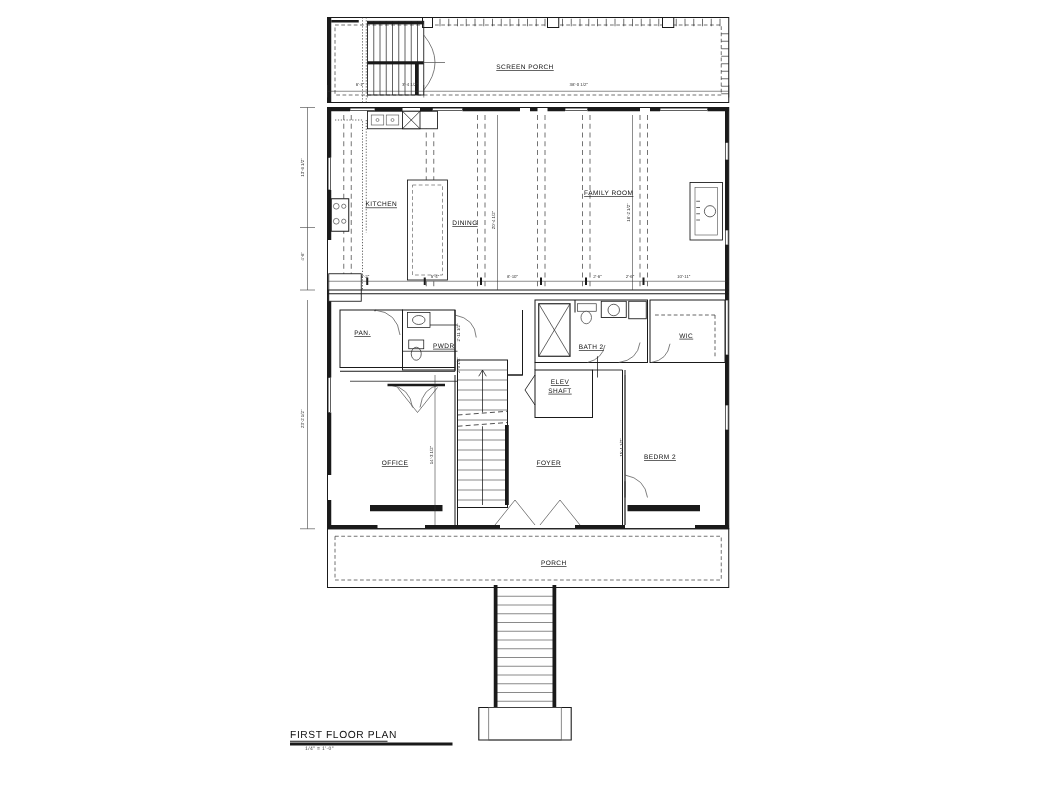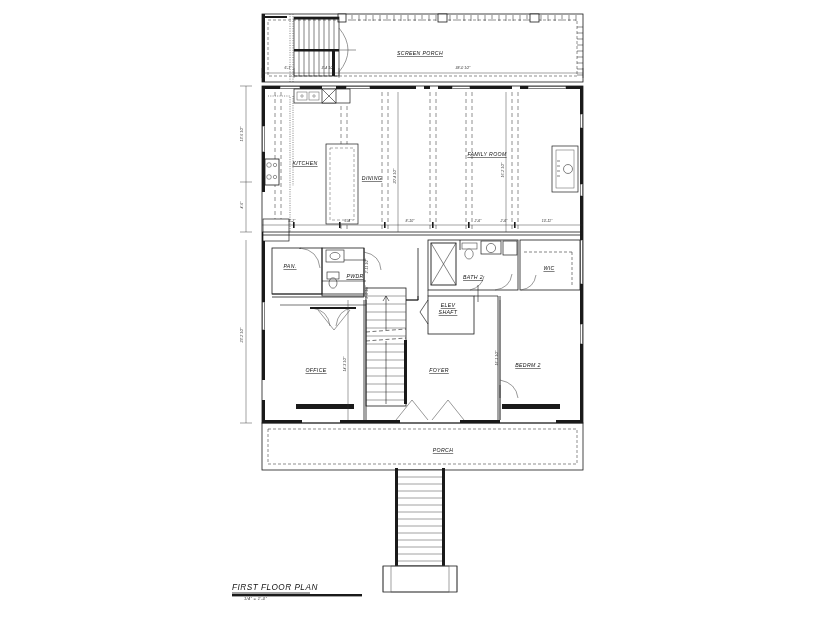--- a/index.html
+++ b/index.html
@@ -1,18 +1,18 @@
 <!DOCTYPE html>
 <html><head>
 <meta charset="utf-8">
 <style>
   html,body{margin:0;padding:0;background:#ffffff;}
   body{width:840px;height:630px;overflow:hidden;
        font-family:"Liberation Sans",sans-serif;color:#1a1a1a;}
-  #sheet{position:relative;width:840px;height:630px;background:#fff;font-style:italic;}
+  #sheet{position:relative;width:840px;height:630px;background:#fff;}
   svg{display:block;}
   .rlabel{font-family:"Liberation Sans",sans-serif;font-size:5.2px;
           letter-spacing:.35px;fill:#111;text-anchor:middle;
           text-decoration:underline;}
   .dim{font-family:"Liberation Sans",sans-serif;font-size:3.5px;
        fill:#333;text-anchor:middle;}
   .title{font-family:"Liberation Sans",sans-serif;font-size:8.2px;
          letter-spacing:.5px;fill:#111;}
   .scale{font-family:"Liberation Sans",sans-serif;font-size:4px;
          letter-spacing:.3px;fill:#333;}

